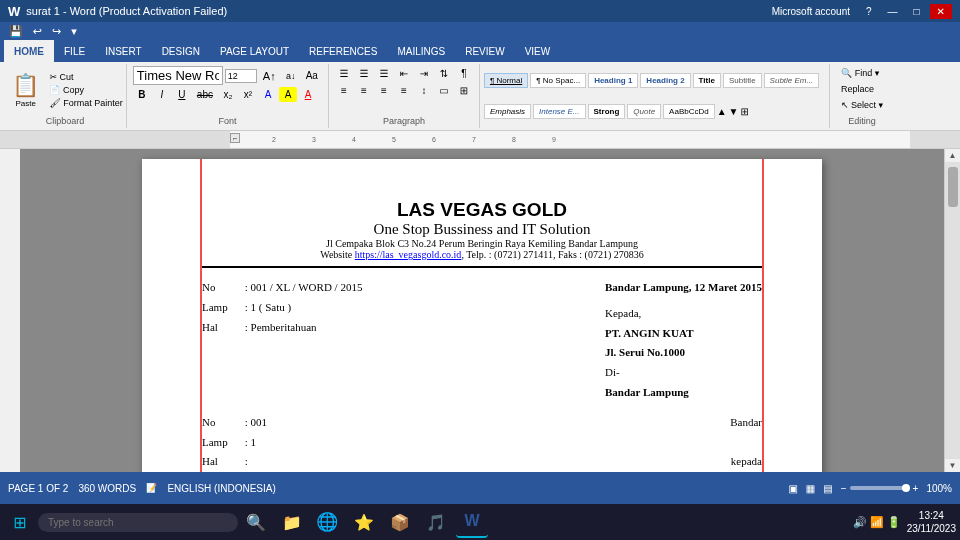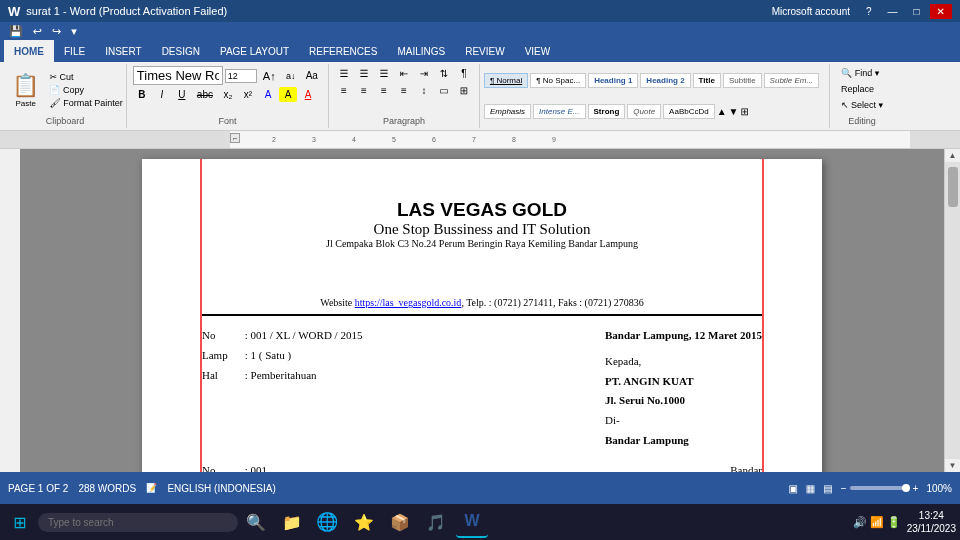--- a/index.html
+++ b/index.html
@@ -267,21 +267,20 @@
       font-size: 15px;
       font-family: 'Times New Roman', serif;
     }
     .company-address {
       font-size: 10px;
       font-family: 'Times New Roman', serif;
     }
     .company-contact {
       font-size: 10px;
       font-family: 'Times New Roman', serif;
-      margin-top: 48px;
     }
     .header-line {
       border-bottom: 2px solid black;
       margin: 6px 0;
     }
 
     .letter-meta {
       display: flex;
       justify-content: space-between;
       margin: 10px 0;
@@ -573,21 +572,21 @@
     <div class="scrollbar-arrow">▲</div>
     <div class="scrollbar-track">
       <div class="scrollbar-thumb"></div>
     </div>
     <div class="scrollbar-arrow">▼</div>
   </div>
 </div>
 
 <div class="status-bar">
   <span>PAGE 1 OF 2</span>
-  <span>288 WORDS</span>
+  <span>360 WORDS</span>
   <span style="font-size:9px;">📝</span>
   <span>ENGLISH (INDONESIA)</span>
   <div class="status-right">
     <span style="cursor:pointer;">▣</span>
     <span style="cursor:pointer;">▦</span>
     <span style="cursor:pointer;">▤</span>
     <div class="zoom-control">
       <span style="cursor:pointer;">−</span>
       <div class="zoom-slider">
         <div class="zoom-slider-thumb"></div>

